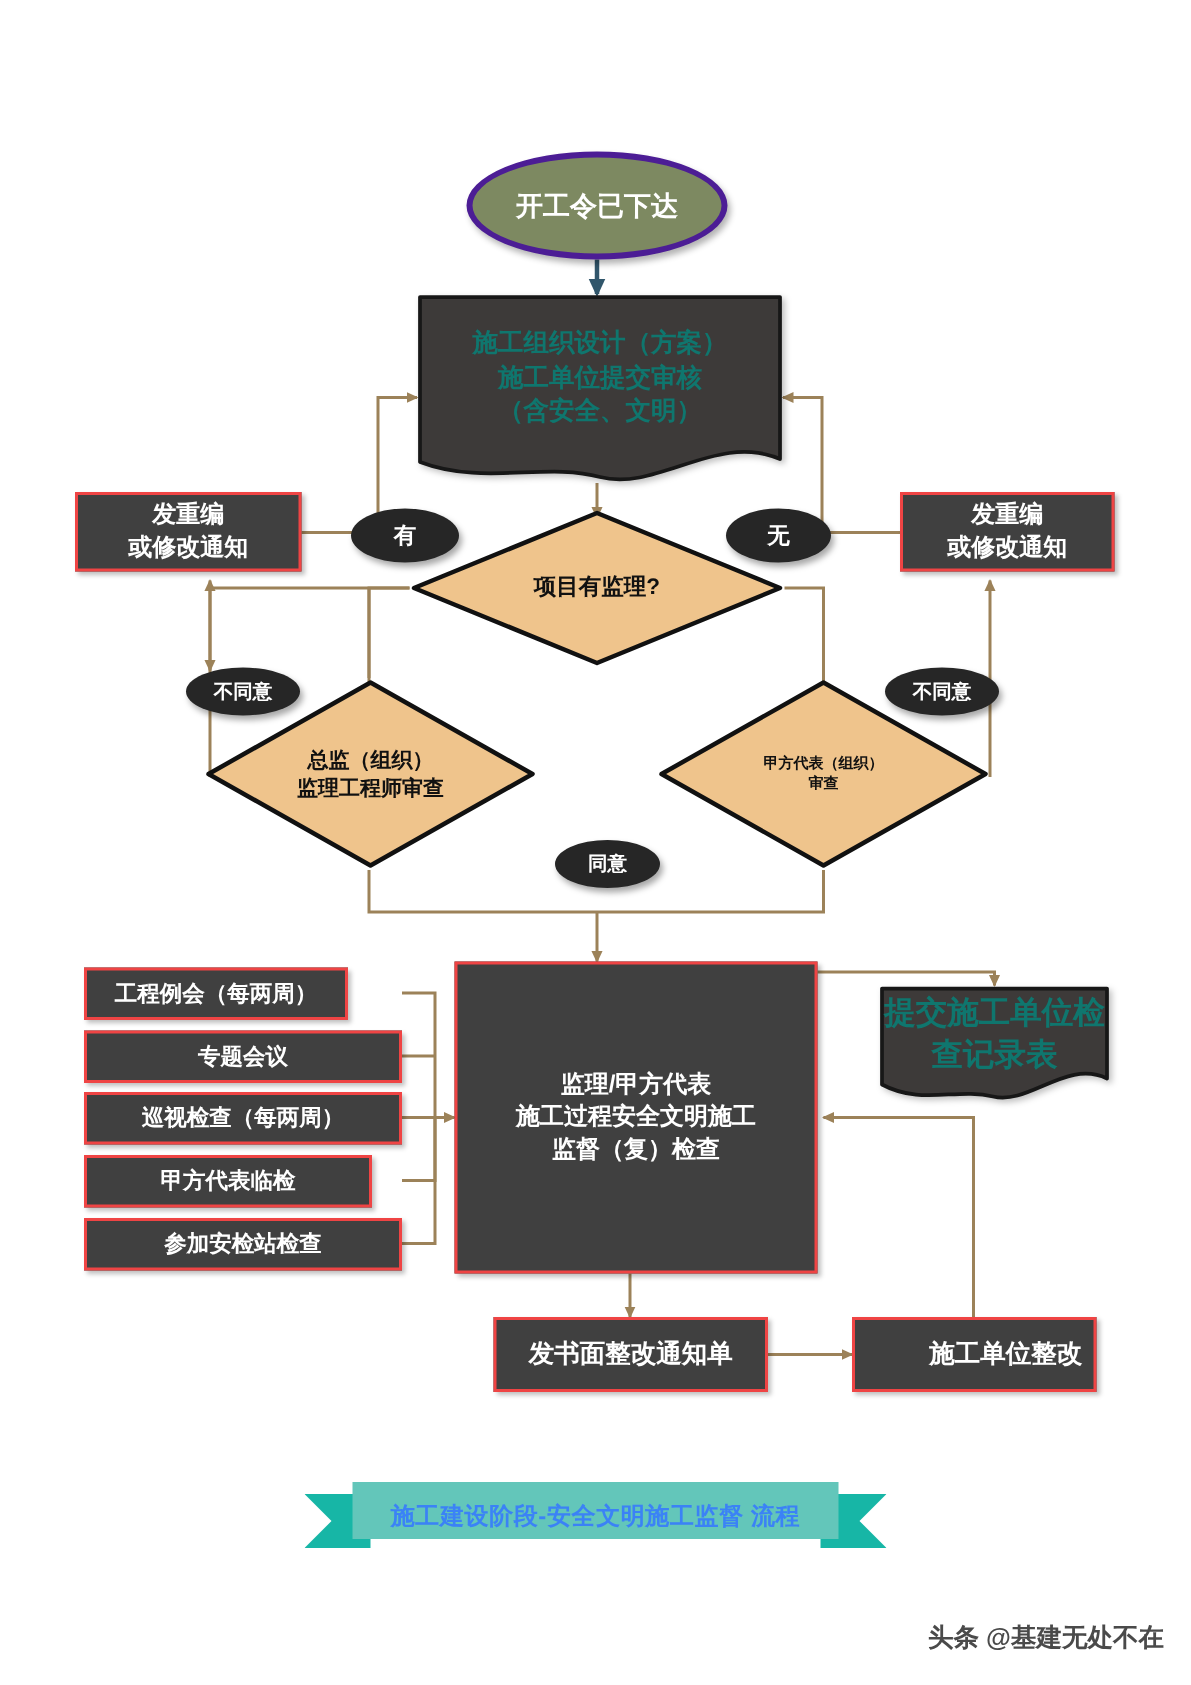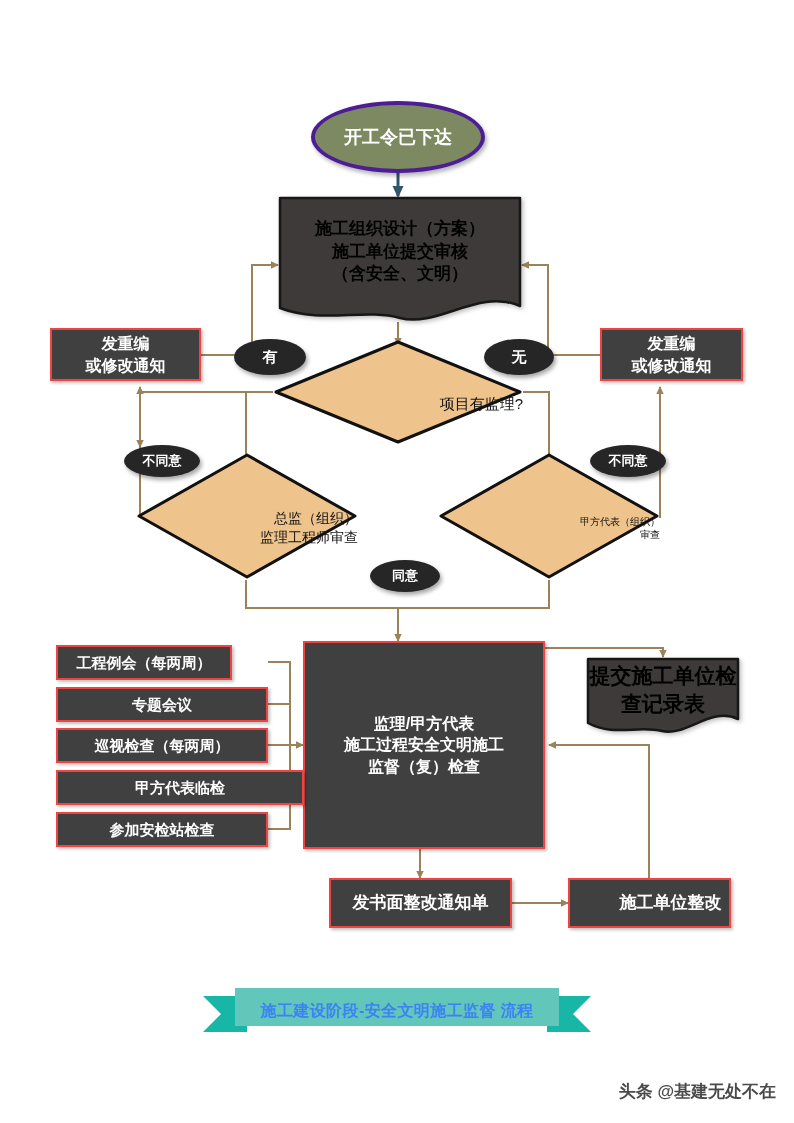--- a/index.html
+++ b/index.html
@@ -36,32 +36,32 @@
     background:#262626;
     border-radius:50%;
     color:#ffffff;
     font-weight:bold;
     box-shadow:2px 3px 4px rgba(0,0,0,.35);
     z-index:6;
   }
   .diamond-wrap{position:absolute;}
   .diamond-wrap svg{position:absolute;left:0;top:0;}
   .diamond-label{
-    position:absolute;left:0;top:12px;width:100%;height:100%;
-    display:flex;flex-direction:column;align-items:flex-end;justify-content:center;
-    color:#111111;font-weight:normal;line-height:1.35;text-align:center;
+    position:absolute;left:0;top:0;width:100%;height:100%;
+    display:flex;flex-direction:column;align-items:center;justify-content:center;
+    color:#111111;font-weight:bold;line-height:1.35;text-align:center;
     pointer-events:none;
   }
   .doc-wrap{position:absolute;}
   .doc-wrap svg{position:absolute;left:0;top:0;
     filter:drop-shadow(2px 2px 2px rgba(0,0,0,.25));}
   .doc-label{
     position:absolute;left:0;top:0;width:100%;
     display:flex;flex-direction:column;align-items:center;justify-content:center;
-    color:#000000;font-weight:bold;line-height:1.34;text-align:center;
+    color:#0f766e;font-weight:bold;line-height:1.34;text-align:center;
     pointer-events:none;
   }
 
   
   .banner-wrap{position:absolute;}
   .banner-wrap svg{position:absolute;left:0;top:0;}
   .banner-text{
     position:absolute;left:0;top:0;width:100%;height:100%;
     display:flex;align-items:center;justify-content:center;
     color:#3b82f6;font-weight:bold;letter-spacing:.4px;
@@ -215,21 +215,21 @@
 
   <div class="node dark-box" style="left:56px;top:645px;width:176px;height:35px;font-size:15px;">
     <span>工程例会（每两周）</span>
   </div>
   <div class="node dark-box" style="left:56px;top:728px;width:212px;height:35px;font-size:15px;">
     <span>巡视检查（每两周）</span>
   </div>
   <div class="node dark-box" style="left:56px;top:687px;width:212px;height:35px;font-size:15px;">
     <span>专题会议</span>
   </div>
-  <div class="node dark-box" style="left:56px;top:770px;width:248px;height:35px;font-size:15px;">
+  <div class="node dark-box" style="left:56px;top:770px;width:192px;height:35px;font-size:15px;">
     <span>甲方代表临检</span>
   </div>
   <div class="node dark-box" style="left:56px;top:812px;width:212px;height:35px;font-size:15px;">
     <span>参加安检站检查</span>
   </div>
 
   <div class="doc-wrap" style="left:586px;top:657px;width:154px;height:80px;">
     <svg width="154" height="80" viewBox="0 0 154 80" xmlns="http://www.w3.org/2000/svg">
       <path d="M2,2 L152,2 L152,62 C125,49 100,80 76,74 C52,68 28,80 2,66 Z" fill="#3d3a39" stroke="#171717" stroke-width="2.5" stroke-linejoin="round"></path>
     </svg>

